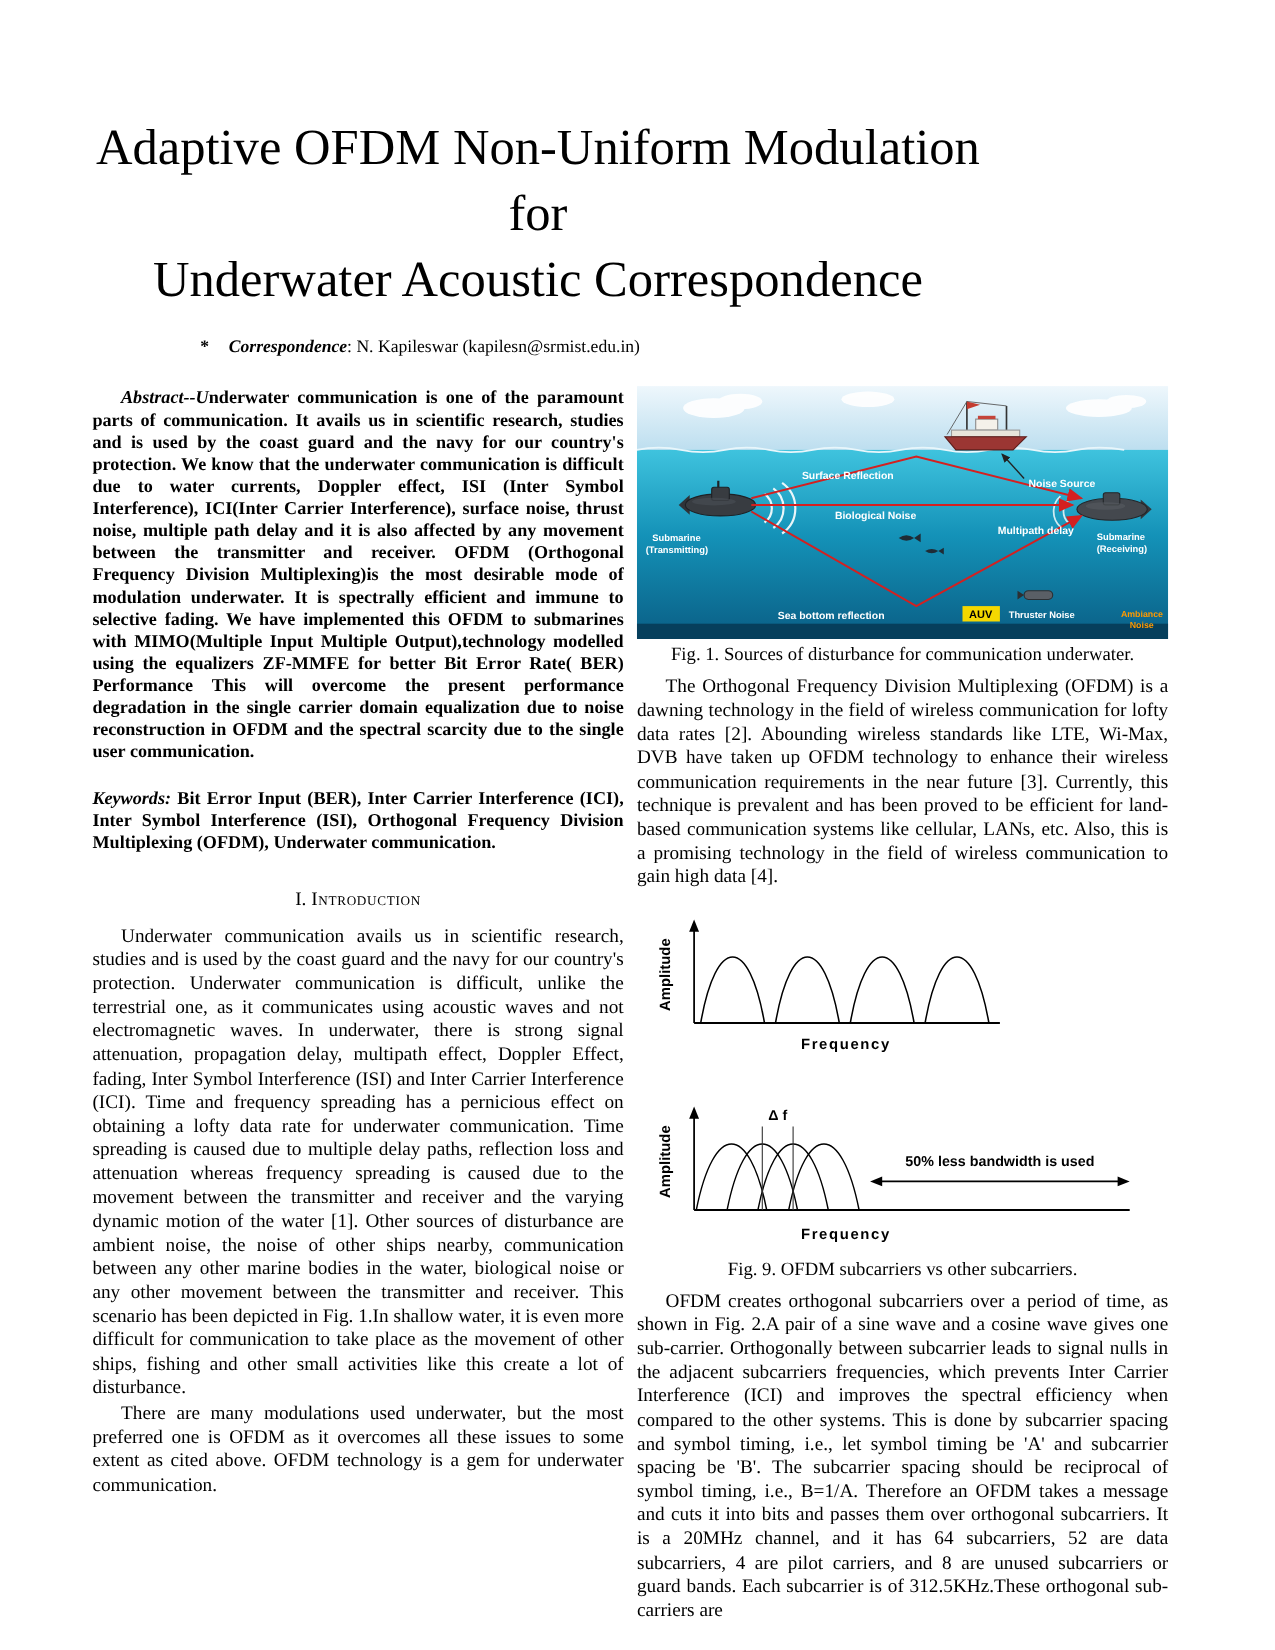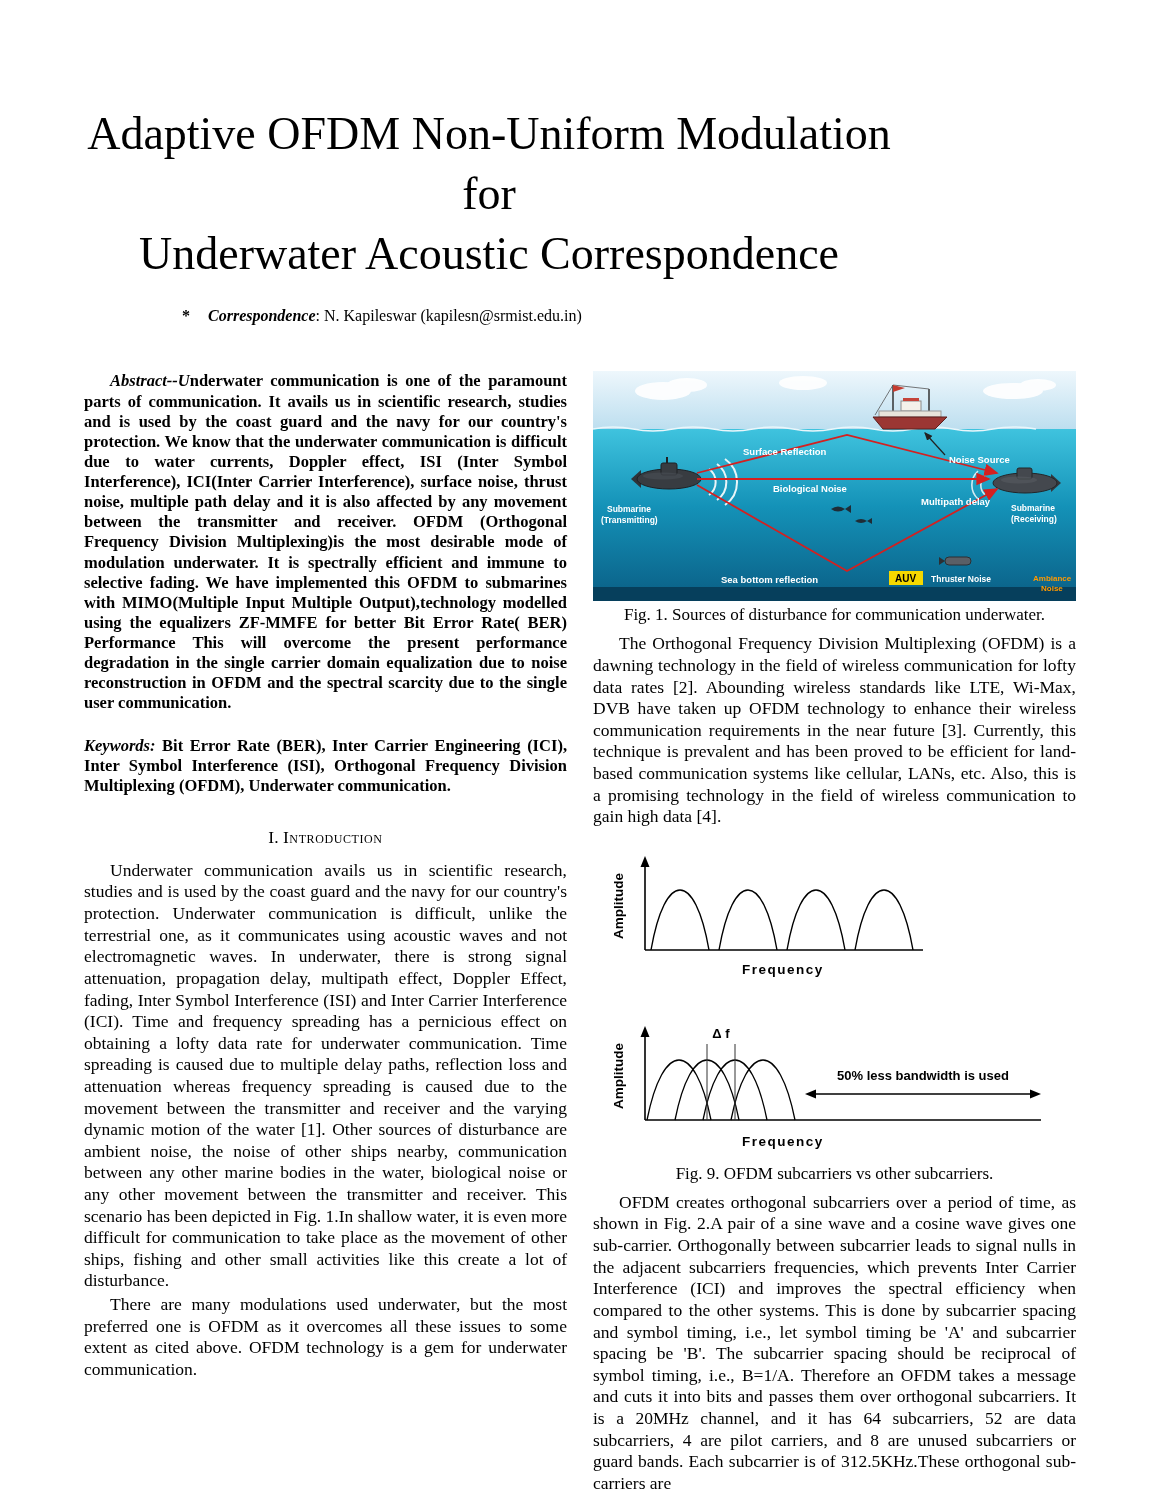--- a/index.html
+++ b/index.html
@@ -4,21 +4,21 @@
 <style>
   html,body{margin:0;padding:0;background:#ffffff;}
   body{width:1159px;height:1500px;overflow:hidden;font-family:"Liberation Serif",serif;color:#000;}
   .page{box-sizing:border-box;width:978px;height:1500px;padding:104px 84px 0 84px;}
   .paper-title{ text-align:center;font-weight:400;font-size:46px;line-height:1.3;margin:0 0 24px 0;}
   .authors{text-align:center;font-size:17px;margin:0 0 7px 0;}
   .affiliation{text-align:center;font-size:16px;margin:0 0 7px 0;}
   .correspondence{font-size:16px;margin:0 0 0 98px;}
   .correspondence .star{font-weight:bold;margin-right:18px;}
   .correspondence .lab{font-weight:bold;font-style:italic;}
-  .columns{display:flex;gap:26px;margin-top:46px;}
+  .columns{display:flex;gap:12px;margin-top:26px;}
   .col{width:483px;flex:0 0 483px;}
   .abstract{font-weight:bold;font-size:16.5px;line-height:1.22;text-align:justify;text-indent:26px;margin:0 0 20px 0;}
   .abstract .lead{font-style:italic;}
   .keywords{font-weight:bold;font-size:16.5px;line-height:1.24;text-align:justify;margin:22px 0 0 0;}
   .keywords .lead{font-style:italic;}
   .section-heading{text-align:center;font-size:17.5px;margin:30px 0 12px 0;}
   .sc{font-variant:small-caps;letter-spacing:.6px;}
   .body-p{font-size:17.5px;line-height:1.235;text-align:justify;text-indent:26px;margin:0 0 2px 0;}
   .figure{margin:0 0 2px 0;text-align:center;}
   .fig-caption{text-align:center;font-size:17px;margin:4px 0 8px 0;}
@@ -40,21 +40,21 @@
   </h1>
 
   <p class="correspondence"><span class="star">*</span><span class="lab">Correspondence</span><span>: N. Kapileswar  (kapilesn@srmist.edu.in)</span></p>
 
   <div class="columns">
 
     <div class="col">
       <p class="abstract"><span class="lead">Abstract--U</span><span>nderwater communication is one of the paramount parts of communication. It avails us in scientific research, studies and is used by the coast guard and the navy for our country's protection. We know that the underwater communication is difficult due to water currents, Doppler effect, ISI (Inter Symbol Interference), ICI(Inter Carrier Interference), surface noise, thrust noise, multiple path delay and it is also affected by any movement between the transmitter and receiver. OFDM (Orthogonal Frequency Division Multiplexing)is the most desirable mode of modulation underwater. It is spectrally efficient and immune to selective fading. We have implemented this OFDM to submarines with MIMO(Multiple Input Multiple Output),technology modelled using the equalizers ZF-MMFE for better Bit Error Rate( BER) Performance This will overcome the present performance degradation in the single carrier domain equalization due to noise reconstruction in OFDM and the spectral scarcity due to the single user communication.</span></p>
 
       <p class="keywords"><span class="lead">Keywords:</span>
-        <span>Bit Error Rate (BER), Inter Carrier Engineering (ICI), Inter Symbol Interference (ISI), Orthogonal Frequency Division Multiplexing (OFDM), Underwater communication.</span></p>
+        <span>Bit Error Input (BER), Inter Carrier Interference (ICI), Inter Symbol Interference (ISI), Orthogonal Frequency Division Multiplexing (OFDM), Underwater communication.</span></p>
 
       <div class="section-heading"><span>I.</span>&nbsp;<span class="sc">Introduction</span></div>
 
       <p class="body-p">Underwater communication avails us in scientific research, studies and is used by the coast guard and the navy for our country's protection. Underwater communication is difficult, unlike the terrestrial one, as it communicates using acoustic waves and not electromagnetic waves. In underwater, there is strong signal attenuation, propagation delay, multipath effect, Doppler Effect, fading, Inter Symbol Interference (ISI) and Inter Carrier Interference (ICI). Time and frequency spreading has a pernicious effect on obtaining a lofty data rate for underwater communication. Time spreading is caused due to multiple delay paths, reflection loss and attenuation whereas frequency spreading is caused due to the movement between the transmitter and receiver and the varying dynamic motion of the water [1]. Other sources of disturbance are ambient noise, the noise of other ships nearby, communication between any other marine bodies in the water, biological noise or any other movement between the transmitter and receiver. This scenario has been depicted in Fig. 1.In shallow water, it is even more difficult for communication to take place as the movement of other ships, fishing and other small activities like this create a lot of disturbance.</p>
       <p class="body-p">There are many modulations used underwater, but the most preferred one is OFDM as it overcomes all these issues to some extent as cited above. OFDM technology is a gem for underwater communication.</p>
     </div>
 
     <div class="col">
 
       <div class="figure">

